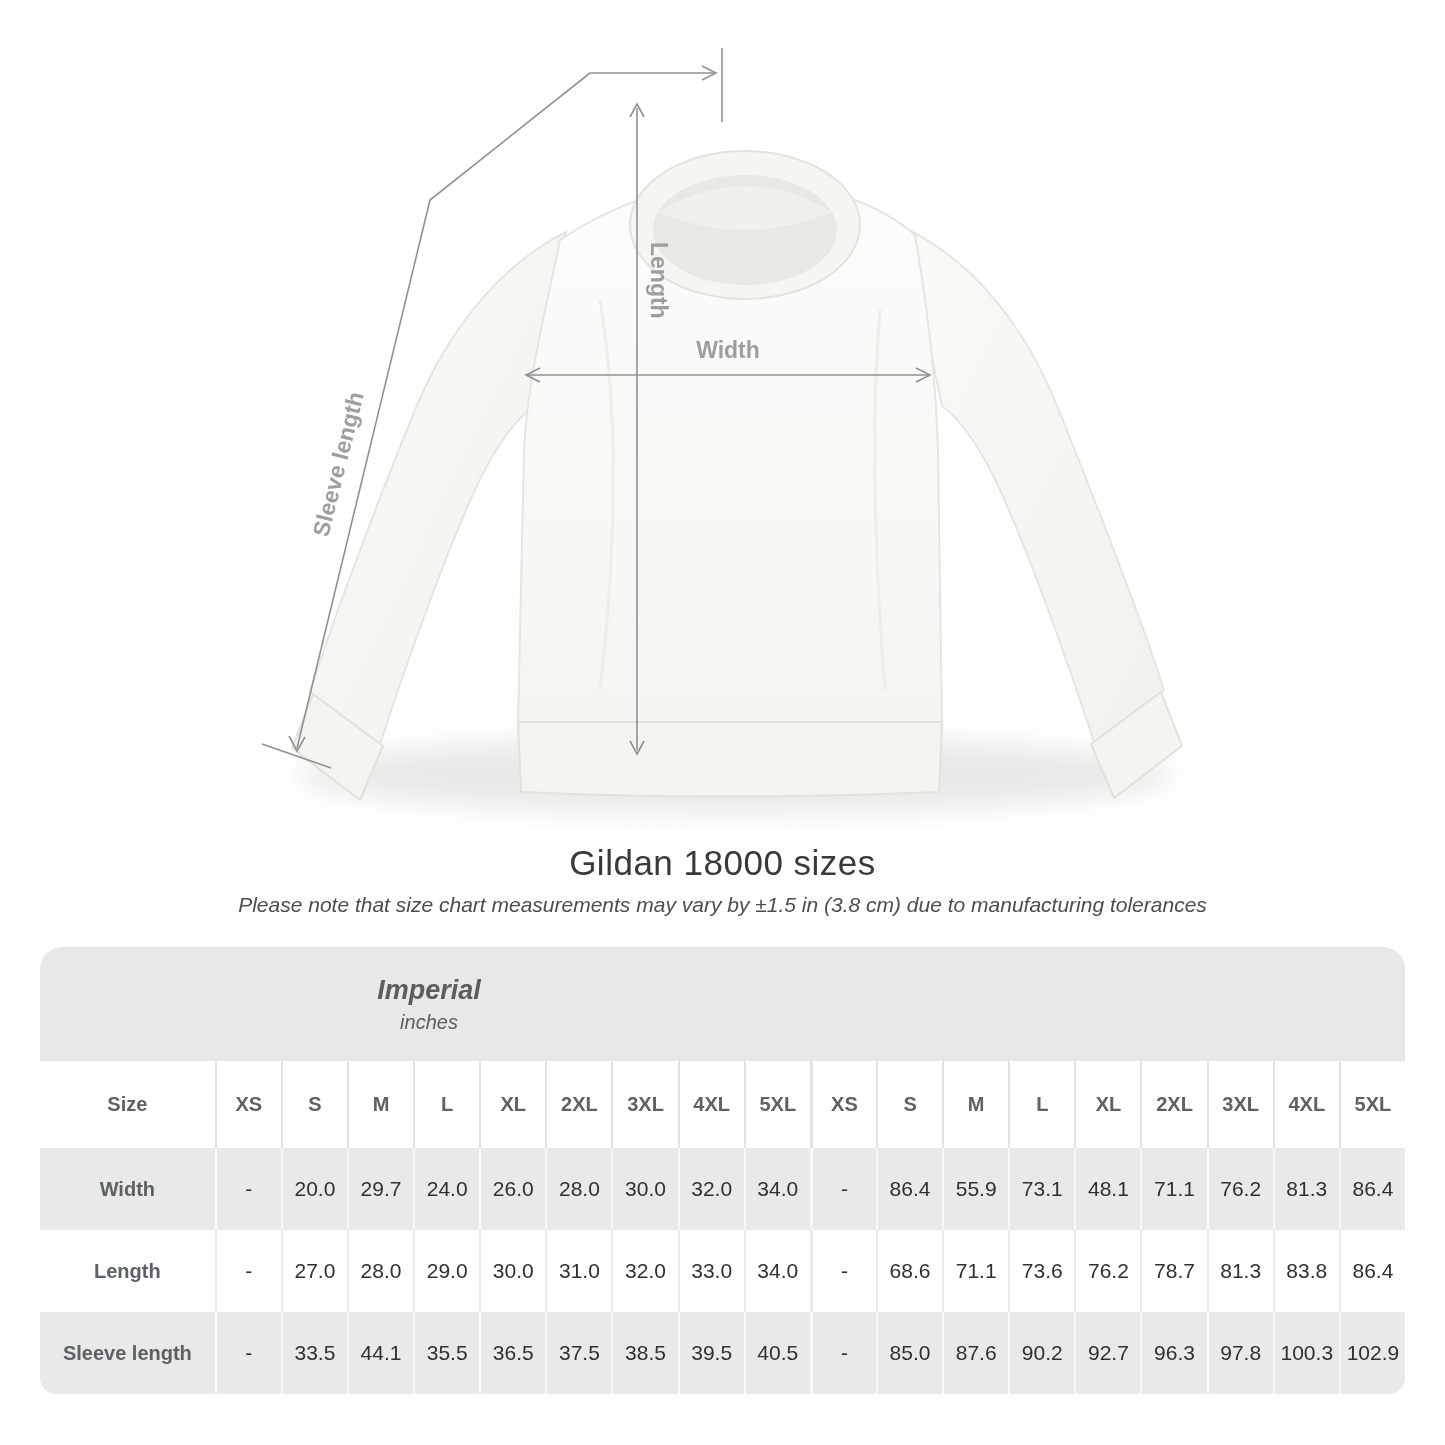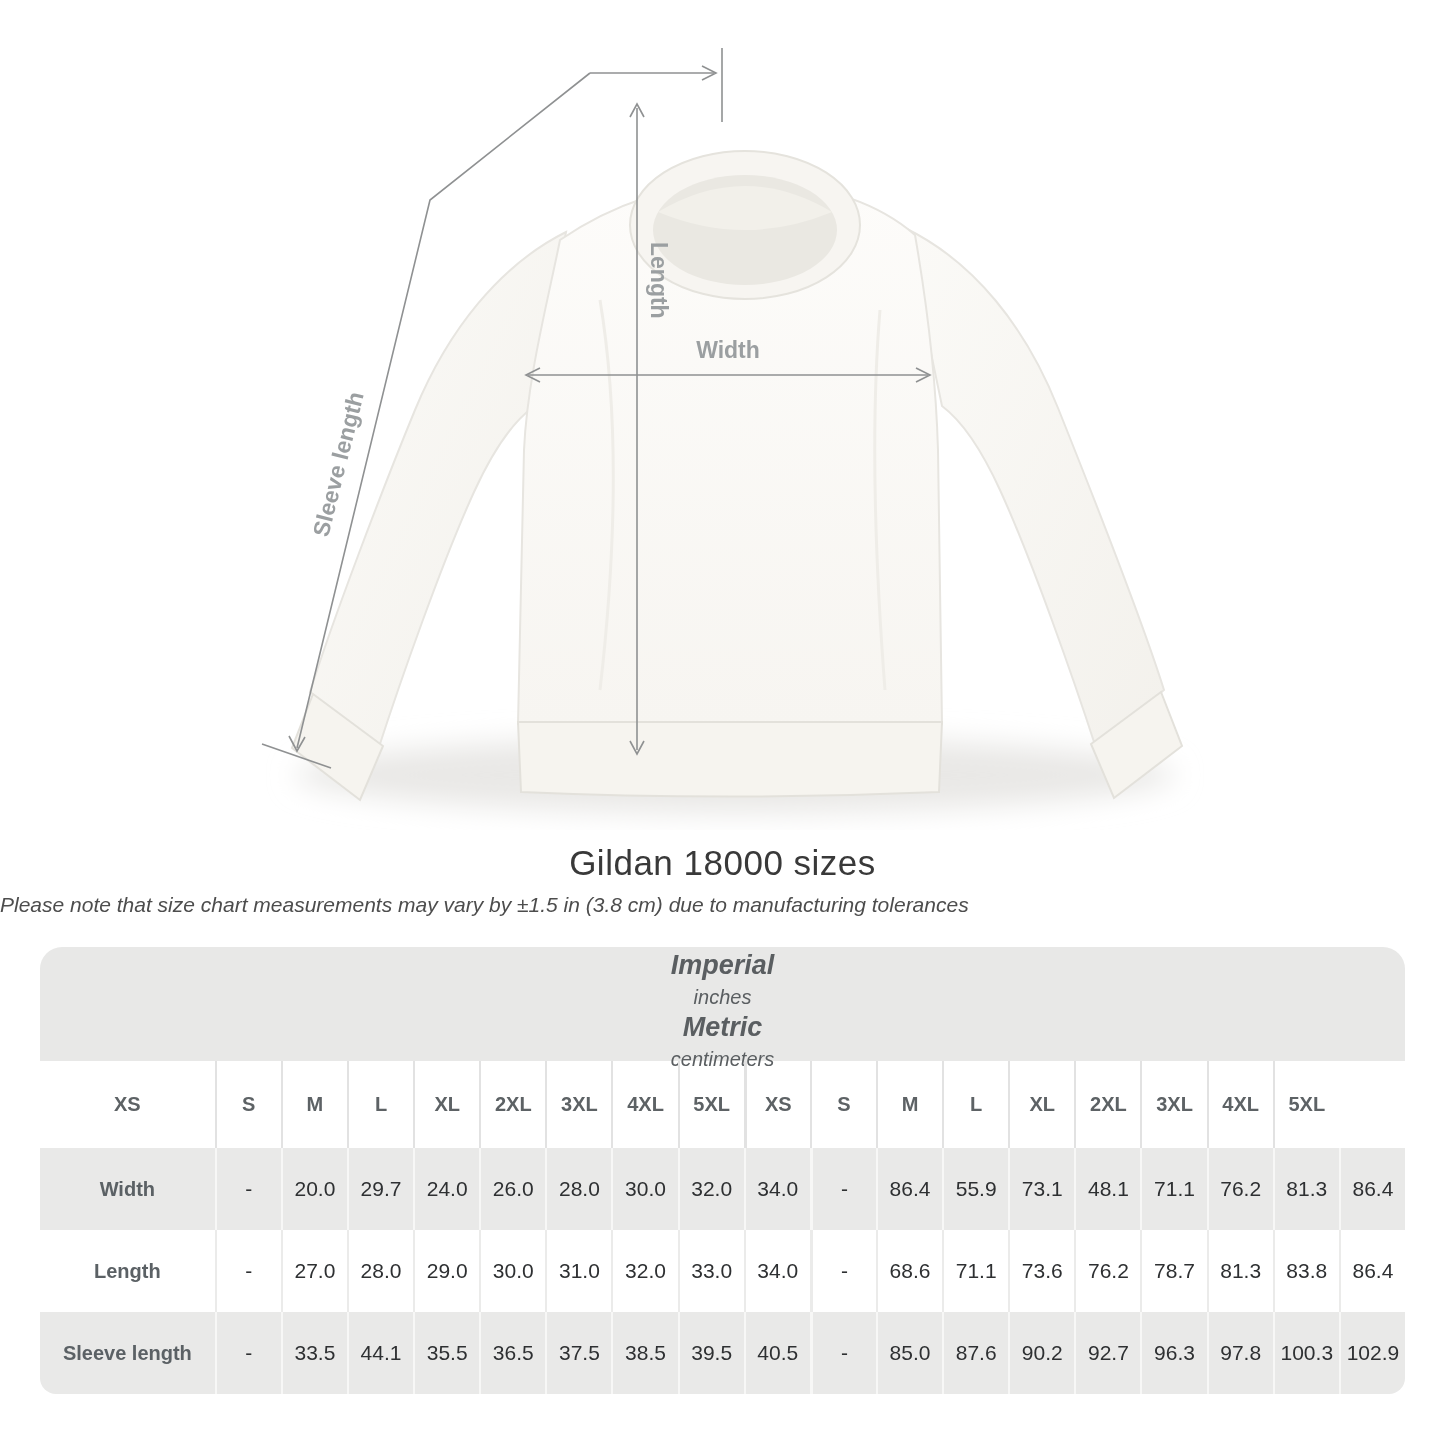--- a/index.html
+++ b/index.html
@@ -12,29 +12,29 @@
   .diagram svg{display:block;}
 
   
   .title{
     position:absolute; left:0; top:843px; width:100%;
     text-align:center; font-size:35px; font-weight:normal; color:#393939;
     letter-spacing:.5px;
   }
   .subtitle{
     position:absolute; left:0; top:893px; width:100%;
-    font-size:21px; font-style:italic; color:#4d4d4d;
+    text-align:center; font-size:21px; font-style:italic; color:#4d4d4d;
   }
 
   
   .size-table{
     position:absolute; left:40px; top:947px; width:1365px; height:447px;
     border-radius:22px 22px 16px 16px; overflow:hidden; background:#fff;
   }
-  .band{display:flex; height:114px; background:#e8e8e7;flex-direction:column;}
+  .band{display:flex; height:114px; background:#e8e8e7;}
   .band-half{flex:0 0 57%; display:flex; flex-direction:column; align-items:center; justify-content:center; gap:5px;}
   .band-half.right{flex:0 0 43%;}
   .band-title{font-size:27px; font-weight:bold; font-style:italic; color:#5a5e61;}
   .band-unit{font-size:20px; font-style:italic; color:#5a5e61;text-align:center;}
 
   .grid{
     display:grid; grid-template-columns:12.8% repeat(18, 1fr);
     width:100%;
   }
   .grid .cell{
@@ -149,27 +149,24 @@
 
   <div class="title">Gildan 18000 sizes</div>
   <div class="subtitle">Please note that size chart measurements may vary by ±1.5 in (3.8 cm) due to manufacturing tolerances</div>
 
   <div class="size-table">
     <div class="band">
       <div class="band-half">
         <div class="band-title">Imperial</div>
         <div class="band-unit">inches</div>
       </div>
-      <div class="band-half right">
-        <div class="band-title">Metric</div>
-        <div class="band-unit">centimeters</div>
-      </div>
     </div>
 
     <div class="grid header-row" id="size-header-row">
+      <div class="cell">Size</div>
 
     <div class="cell">XS</div>
         <div class="cell">S</div>
         <div class="cell">M</div>
         <div class="cell">L</div>
         <div class="cell">XL</div>
         <div class="cell">2XL</div>
         <div class="cell">3XL</div>
         <div class="cell">4XL</div>
         <div class="cell">5XL</div>

